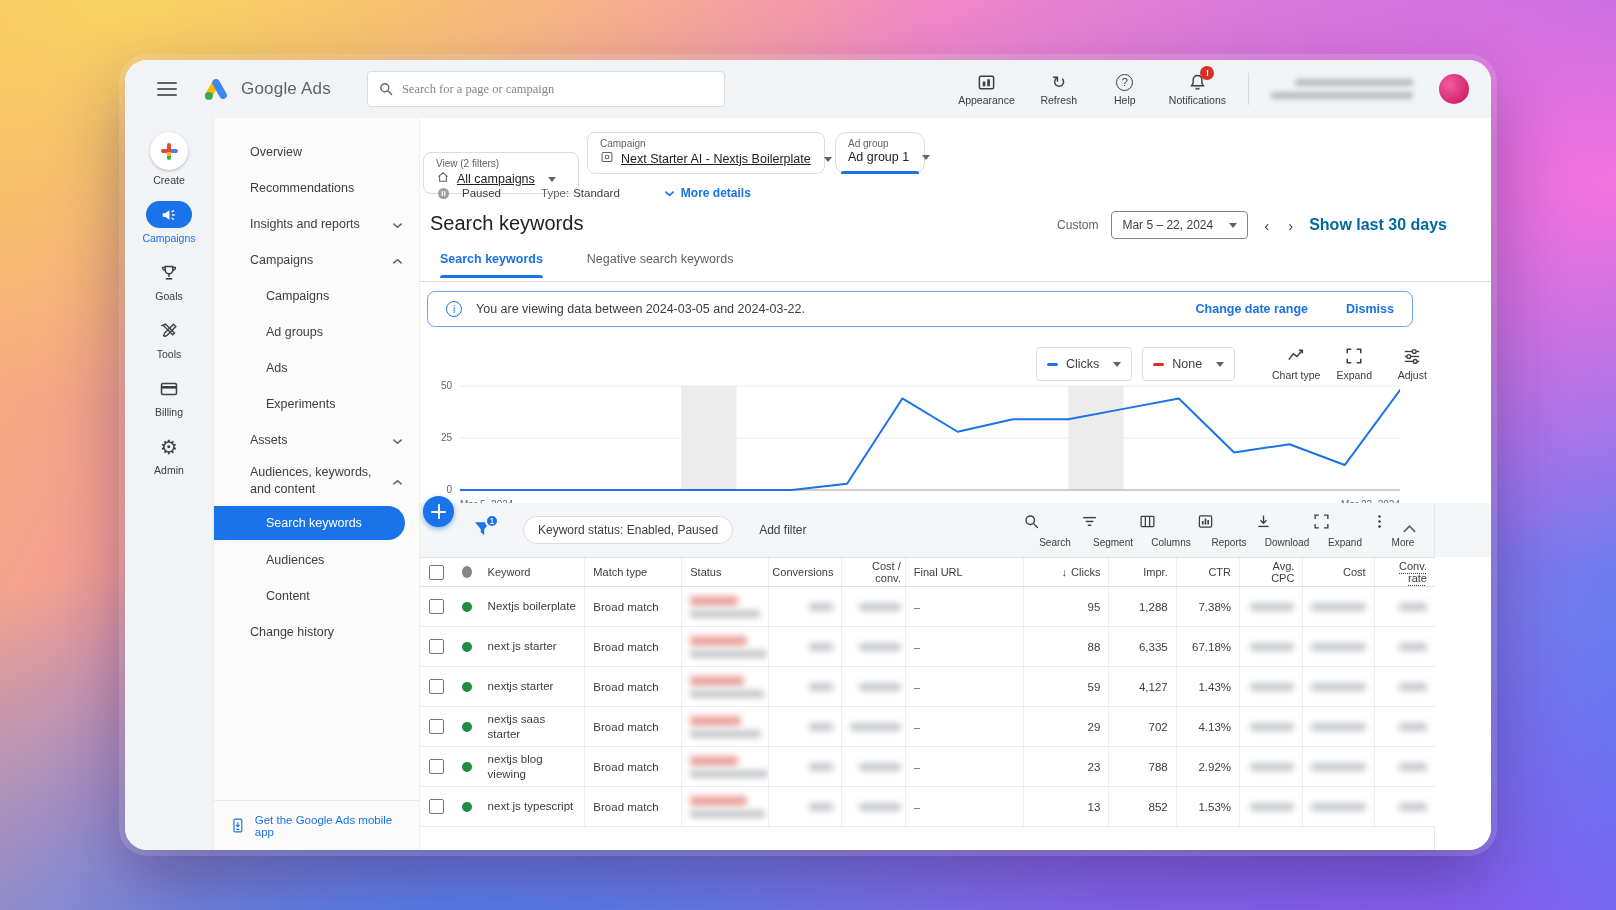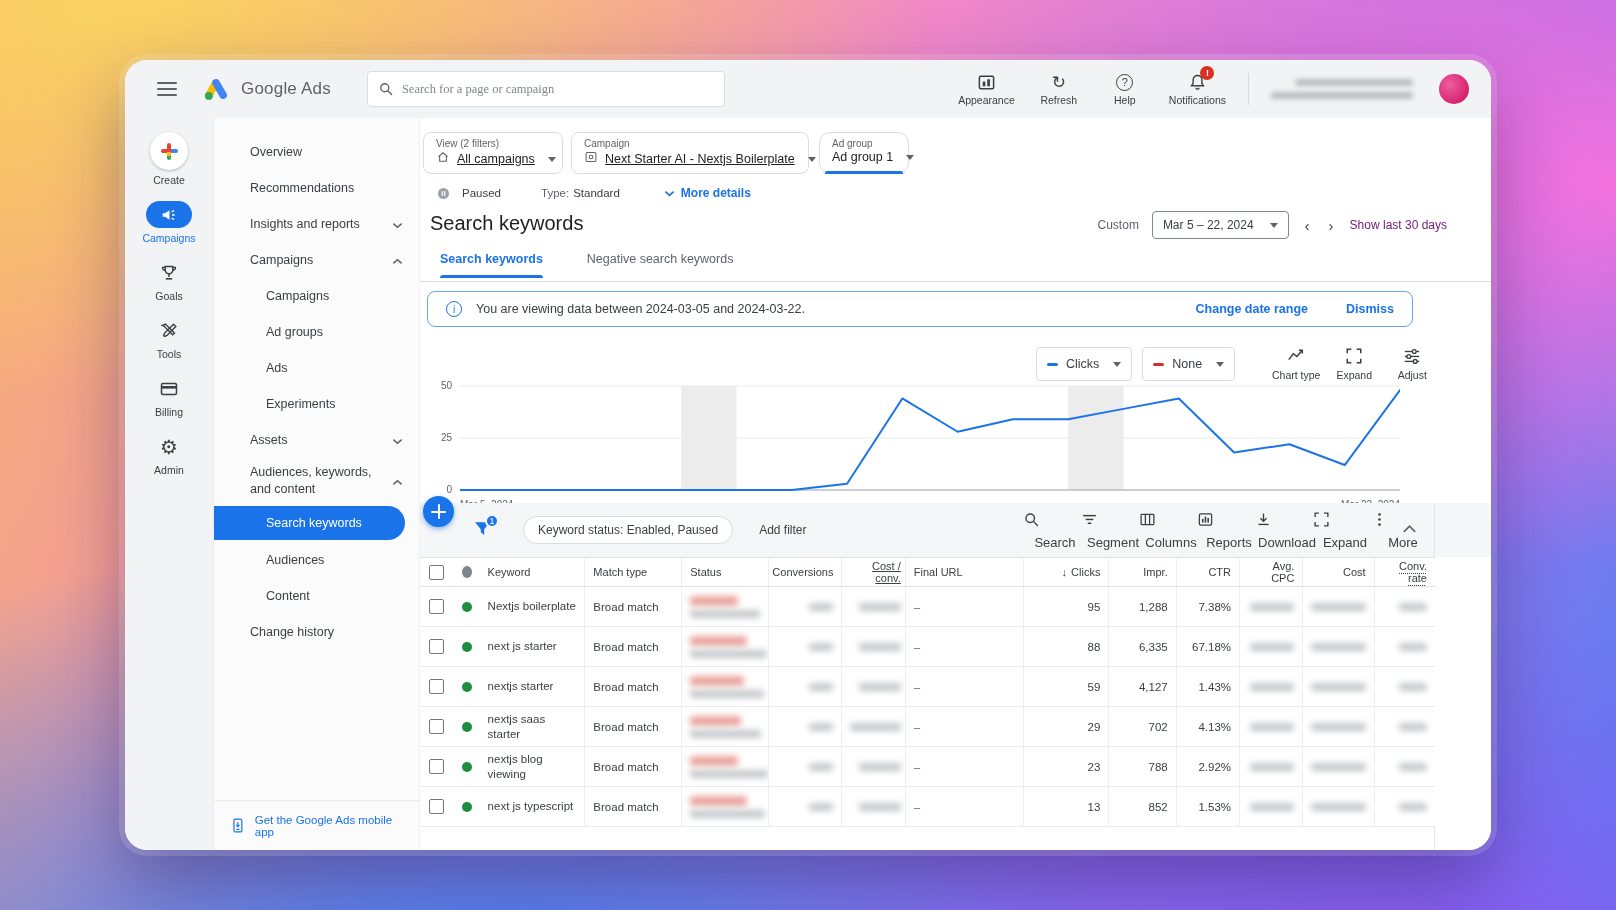--- a/index.html
+++ b/index.html
@@ -89,42 +89,42 @@
   
   .ctx-cards{ position:absolute; left:3px; top:14px; display:flex; gap:8px; }
   .ctx-card{ border:1px solid #dadce0; border-radius:8px; height:42px; padding:5px 12px 0 12px;
     position:relative; background:#fff; cursor:pointer; }
   .ctx-label{ font-size:10px; color:#5f6368; }
   .ctx-valrow{ display:flex; align-items:center; gap:7px; margin-top:1px; }
   .ctx-value{ font-size:12.5px; color:#202124; text-decoration:underline; white-space:nowrap; }
   .ctx-value.nound{ text-decoration:none; }
   .caret{ width:0; height:0; border-left:4px solid transparent; border-right:4px solid transparent;
     border-top:5px solid #5f6368; margin-left:6px; }
-  .ctx-card.c1{ width:140px; } .ctx-card.c2{ width:238px; margin-right:2px;} .ctx-card.c3{ width:90px;border-radius:11px; }
+  .ctx-card.c1{ width:156px;margin-top:20px; } .ctx-card.c2{ width:238px; margin-right:2px;} .ctx-card.c3{ width:90px;border-radius:11px; }
   .ctx-card.c3::after{ content:""; position:absolute; left:5px; right:5px; bottom:-1px; height:3px;
     background:#1a73e8; border-radius:2px 2px 0 0; }
   .ctx-ico svg{ width:14px; height:14px; }
   
   .status-row{ position:absolute; left:17px; top:68px; display:flex; align-items:center; gap:12px; }
   .status-row svg.pdot{ width:13px; height:13px; }
   .st-text{ font-size:11.5px; color:#3c4043; }
   .type-wrap{ margin-left:28px; display:flex; gap:4px; }
   .type-label{ font-size:11.5px; color:#5f6368; }
   .more-det{ margin-left:32px; display:flex; align-items:center; gap:6px; cursor:pointer; }
   .more-det .chevb svg{ width:11px; height:7px; }
   .more-det span{ font-size:12px; color:#1a73e8; font-weight:bold; }
   
   .page-title{ position:absolute; left:10px; top:94px; font-size:20px; color:#202124; }
   .date-cluster{ position:absolute; right:44px; top:93px; display:flex; align-items:center; gap:13px; }
   .date-mode{ font-size:12px; color:#5f6368; }
   .date-box{ border:1px solid #80868b; border-radius:4px; height:28px; display:flex; align-items:center;
     padding:0 10px; gap:10px; cursor:pointer; }
   .date-box span{ font-size:12px; color:#3c4043; }
   .nav-chev{ font-size:15px; color:#3c4043; cursor:pointer; padding:0 3px; }
-  .show-last{ font-size:12px; color:#701a75; font-weight:normal; cursor:pointer; }
+  .show-last{ font-size:16px; color:#0369a1; font-weight:bold; cursor:pointer; }
   
   .tabs{ position:absolute; left:0; right:0; top:134px; height:30px; border-bottom:1px solid #dadce0;
     display:flex; align-items:flex-start; padding-left:20px; gap:44px; }
   .tab{ font-size:12.5px; color:#5f6368; position:relative; padding-bottom:12px; cursor:pointer; }
   .tab.active{ color:#1a73e8; font-weight:bold; }
   .tab.active::after{ content:""; position:absolute; left:0; right:0; bottom:0; height:3px;
     background:#1a73e8; border-radius:3px 3px 0 0; }
   
   .banner{ position:absolute; left:7px; top:173px; width:986px; height:36px; border:1px solid #6ea0f5;
     border-radius:8px; display:flex; align-items:center; padding:0 18px; background:#fff; }
@@ -160,40 +160,40 @@
   .funnel-wrap{ margin-left:54px; position:relative; cursor:pointer; }
   .funnel-wrap svg{ width:17px; height:15px; }
   .fbadge{ position:absolute; top:-7px; right:-8px; width:14px; height:14px; border-radius:50%;
     background:#1a73e8; color:#fff; font-size:9px; display:flex; align-items:center; justify-content:center; border:2px solid #f4f6f7;}
   .chip{ margin-left:32px; height:28px; border:1px solid #dadce0; border-radius:15px; background:#fff;
     display:flex; align-items:center; padding:0 14px; font-size:12px; color:#3c4043; cursor:pointer; }
   .add-filter{ margin-left:26px; font-size:12px; color:#3c4043; cursor:pointer; }
   .toolbar-actions{ position:absolute; left:588px; top:385px; height:54px; display:flex; align-items:center; gap:12px; }
   .taction{ width:46px; display:flex; flex-direction:column; align-items:center; gap:3px; cursor:pointer; }
   .taction svg{ width:17px; height:17px; }
-  .taction .ilabel{ font-size:13px; color:#3c4043;margin-left:48px; }
+  .taction .ilabel{ font-size:10px; color:#3c4043;margin-left:48px; }
   .collapse-chev{ position:absolute; left:982px; top:402px; cursor:pointer; }
   .collapse-chev svg{ width:15px; height:10px; }
   .panel-divider{ position:absolute; left:1014px; top:385px; width:1px; bottom:0; background:#e4e6e9; }
   
   .tablewrap{ position:absolute; left:0; top:439px; width:1015px; overflow:hidden; background:#fff; }
   .trow{ display:flex; align-items:stretch; border-bottom:1px solid #e8eaed; background:#fff; }
   .trow.head{ height:30px; border-top:1px solid #e0e3e6; border-bottom:1px solid #dfe1e5; }
   .trow.body{ height:40px; }
   .tcell{ display:flex; align-items:center; padding:0 8px; font-size:11.5px; color:#3c4043; overflow:hidden; }
   .trow.head .tcell{ font-size:11px; color:#3c4043; }
   .tcell.r{ justify-content:flex-end; text-align:right; }
   .tcell.bl{ border-left:1px solid #eceef0; }
   .c-check{ width:34px; justify-content:center; }
   .c-dot{ width:26px; justify-content:center; }
   .c-keyword{ width:106px; line-height:1.3; }
   .c-match{ width:98px; }
   .c-status{ width:88px; }
   .c-conv{ width:74px; }
-  .c-costconv{ width:64px; padding-right:4px;text-decoration:underline;}
+  .c-costconv{ width:64px; padding-right:4px;}
   .c-url{ width:120px; }
   .c-clicks{ width:86px; }
   .c-impr{ width:68px; }
   .c-ctr{ width:64px; }
   .c-avgcpc{ width:64px; }
   .c-cost{ width:72px; }
   .c-convrate{ width:62px; }
   .dotted-und{ text-decoration:underline dotted; text-underline-offset:3px; }
   .cbx{ width:15px; height:15px; border:1.5px solid #747775; border-radius:2px; background:#fff; cursor:pointer;}
   .gdot{ width:10px; height:10px; border-radius:50%; background:#1e8e3e; }

